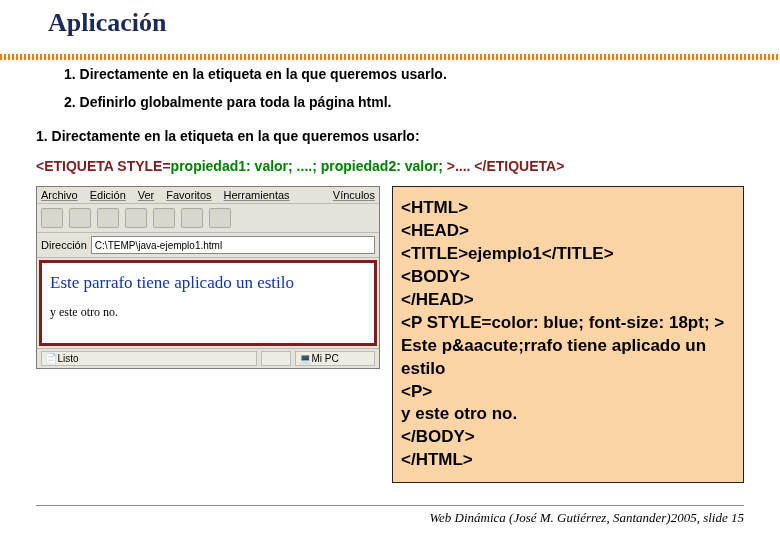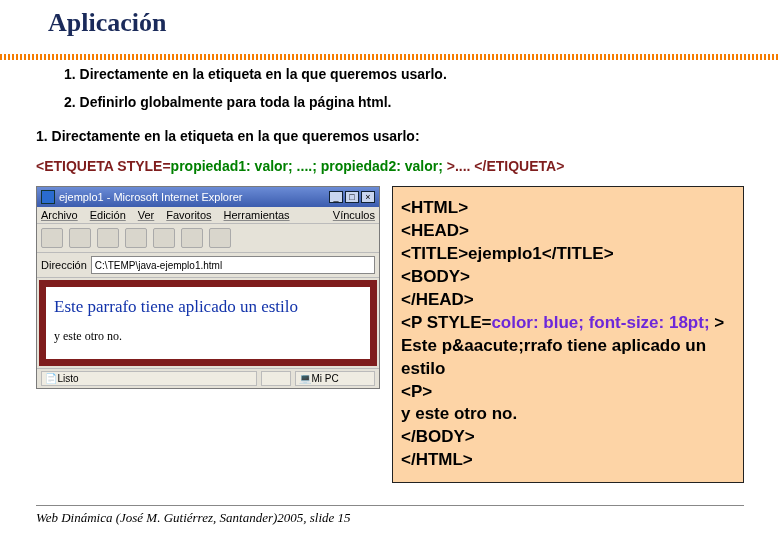--- a/index.html
+++ b/index.html
@@ -22,57 +22,48 @@
   .ie-title { display: flex; align-items: center; background: linear-gradient(#6b8cd6,#3b5cae); color: #fff; height: 20px; padding: 0 4px; font-size: 11px; }
   .ie-title .ico { width:14px; height:14px; background:#2a6bcf; margin-right:4px; display:inline-block; border:1px solid #133; }
   .ie-title .btns { margin-left:auto; display:flex; gap:2px; }
   .ie-title .b { width:14px; height:12px; background:#c9d6ef; border:1px solid #123; font-size:9px; text-align:center; line-height:10px; color:#000; }
   .ie-menu { background:#e5e2d8; padding:2px 4px; border-bottom:1px solid #bbb; display:flex; gap:12px; color:#000; }
   .ie-menu span { text-decoration: underline; text-decoration-color:#888; text-decoration-thickness:1px; }
   .ie-tool { background:#e5e2d8; padding:4px 4px; border-bottom:1px solid #bbb; display:flex; gap:6px; align-items:center; }
   .ie-tool .tb { width:22px; height:20px; background:#d9d6cc; border:1px solid #aaa; border-radius:2px; }
   .ie-addr { background:#e5e2d8; padding:3px 4px; border-bottom:1px solid #bbb; display:flex; align-items:center; gap:4px; }
   .ie-addr .field { flex:1; background:#fff; border:1px solid #888; height:18px; font-size:10px; padding:0 3px; display:flex; align-items:center; overflow:hidden; white-space:nowrap; }
-  .ie-body { background:#fff; border:7px solid #7f1d1d; margin:2px; padding:10px 8px 8px 8px; height:86px; font-family: 'Times New Roman', serif; font-size:15px; color:#123bd1; }
+  .ie-body { background:#fff; border:3px solid #7f1d1d; margin:2px; padding:10px 8px 8px 8px; height:86px; font-family: 'Times New Roman', serif; font-size:15px; color:#123bd1; }
   .ie-body .p1 { color:#1233aa; font-size:17px; margin-bottom:12px; }
   .ie-body .p2 { color:#000; font-size:12px; }
   .ie-status { background:#e5e2d8; border-top:1px solid #bbb; display:flex; align-items:center; height:20px; padding:0 4px; gap:4px; }
   .ie-status .sec { flex:1; border:1px solid #bbb; height:15px; background:#efece2; font-size:10px; padding:0 3px; display:flex; align-items:center; }
   .code-box { flex:1; background:#fdd4a6; border:1px solid #222; padding:10px 8px; font-size:17px; font-weight:bold; line-height:1.35; font-family: Arial, sans-serif; color:#000; }
-  .code-box .g { color:#6d28d9; }
-  .footer { position:absolute; bottom:14px; left:36px; right:36px; display:flex; justify-content:flex-start; font-style:italic; font-family:'Times New Roman', serif; font-size:13px; color:#000; border-top:1px solid #888; padding-top:4px; }
+  .code-box .g { color:#000000; }
+  .footer { position:absolute; bottom:14px; left:36px; right:36px; display:flex; justify-content:flex-end; font-style:italic; font-family:'Times New Roman', serif; font-size:13px; color:#000; border-top:1px solid #888; padding-top:4px; }
 </style>
 </head>
 <body>
 
 <div class="slide">
   <div class="title">Aplicación</div>
   <div class="hr-dashed"></div>
 
   <div class="content">
     <div class="li1">1. Directamente en la etiqueta en la que queremos usarlo.</div>
     <div class="li2">2. Definirlo globalmente para toda la página html.</div>
     <div class="sub">1. Directamente en la etiqueta en la que queremos usarlo:</div>
 
     <div class="code-line">
       <span class="blue">&lt;ETIQUETA </span><span class="blue">STYLE=</span><span class="green">propiedad1: valor; ....; propiedad2: valor; </span><span class="blue">&gt;.... &lt;/ETIQUETA&gt;</span>
     </div>
 
     <div class="lower">
 
       <div class="ie-mock">
-        <div class="ie-title">
-          <span class="ico"></span>
-          <span>ejemplo1 - Microsoft Internet Explorer</span>
-          <span class="btns">
-            <span class="b">_</span>
-            <span class="b">□</span>
-            <span class="b">×</span>
-          </span>
-        </div>
         <div class="ie-menu">
           <span>Archivo</span>
           <span>Edición</span>
           <span>Ver</span>
           <span>Favoritos</span>
           <span>Herramientas</span>
           <span style="margin-left:auto">Vínculos</span>
         </div>
         <div class="ie-tool">
           <span class="tb"></span>

